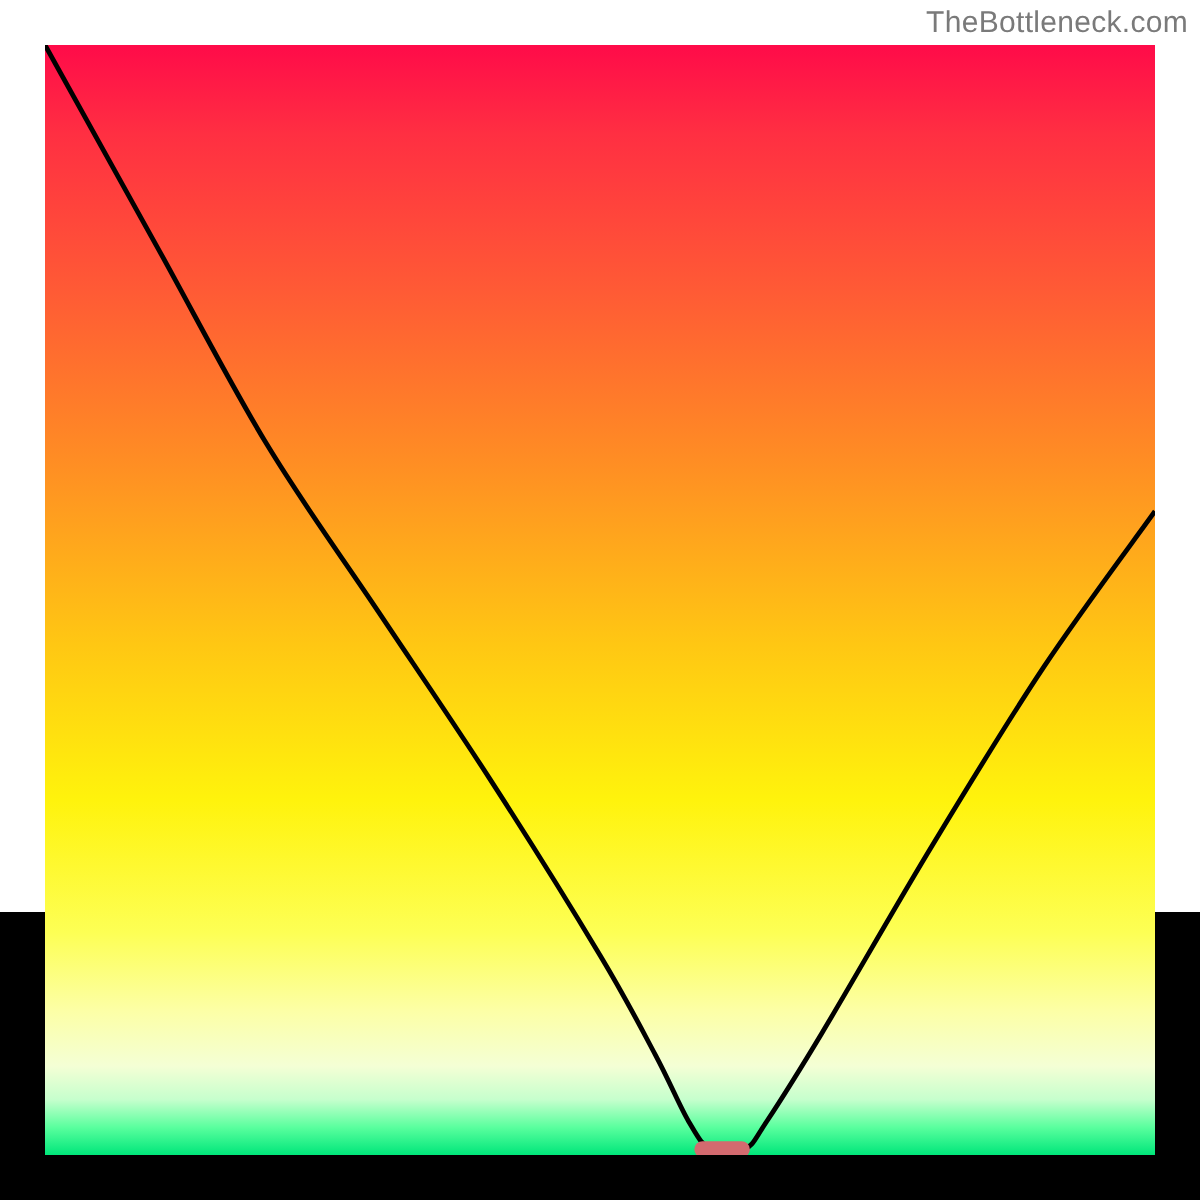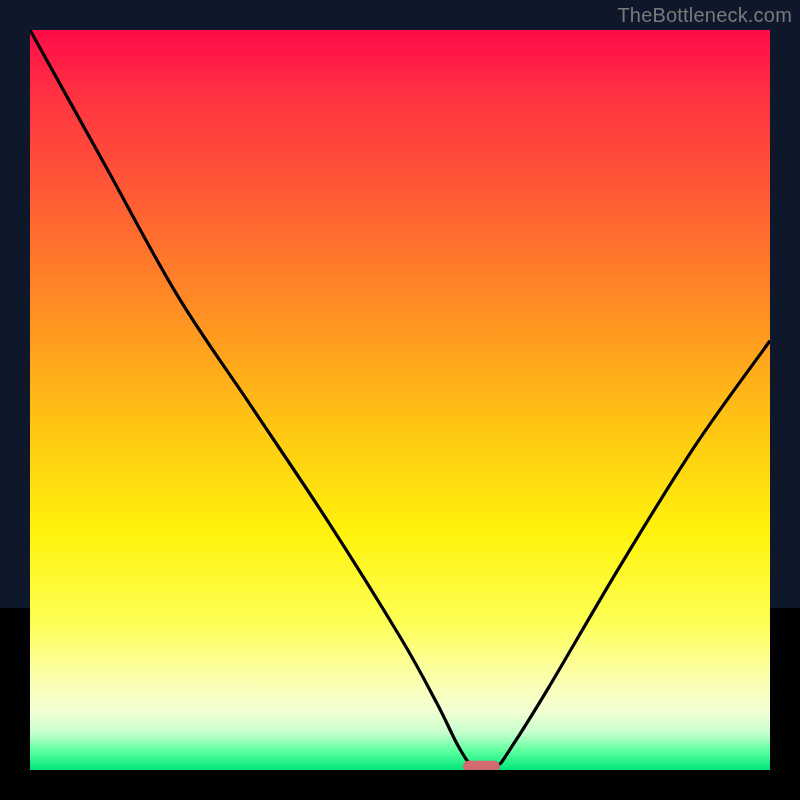--- a/index.html
+++ b/index.html
@@ -10,21 +10,21 @@
     background: #000;
     overflow: hidden;
     font-family: Arial, Helvetica, sans-serif;
   }
   .frame {
     position: absolute;
     left: 0;
     top: 0;
     width: 800px;
     height: 608px;
-    background: #0f172a;
+    background: #ffffff;
   }
   .plot-area {
     position: absolute;
     left: 30px;
     top: 30px;
     width: 740px;
     height: 740px;
     overflow: hidden;
   }
   .gradient-bg {

